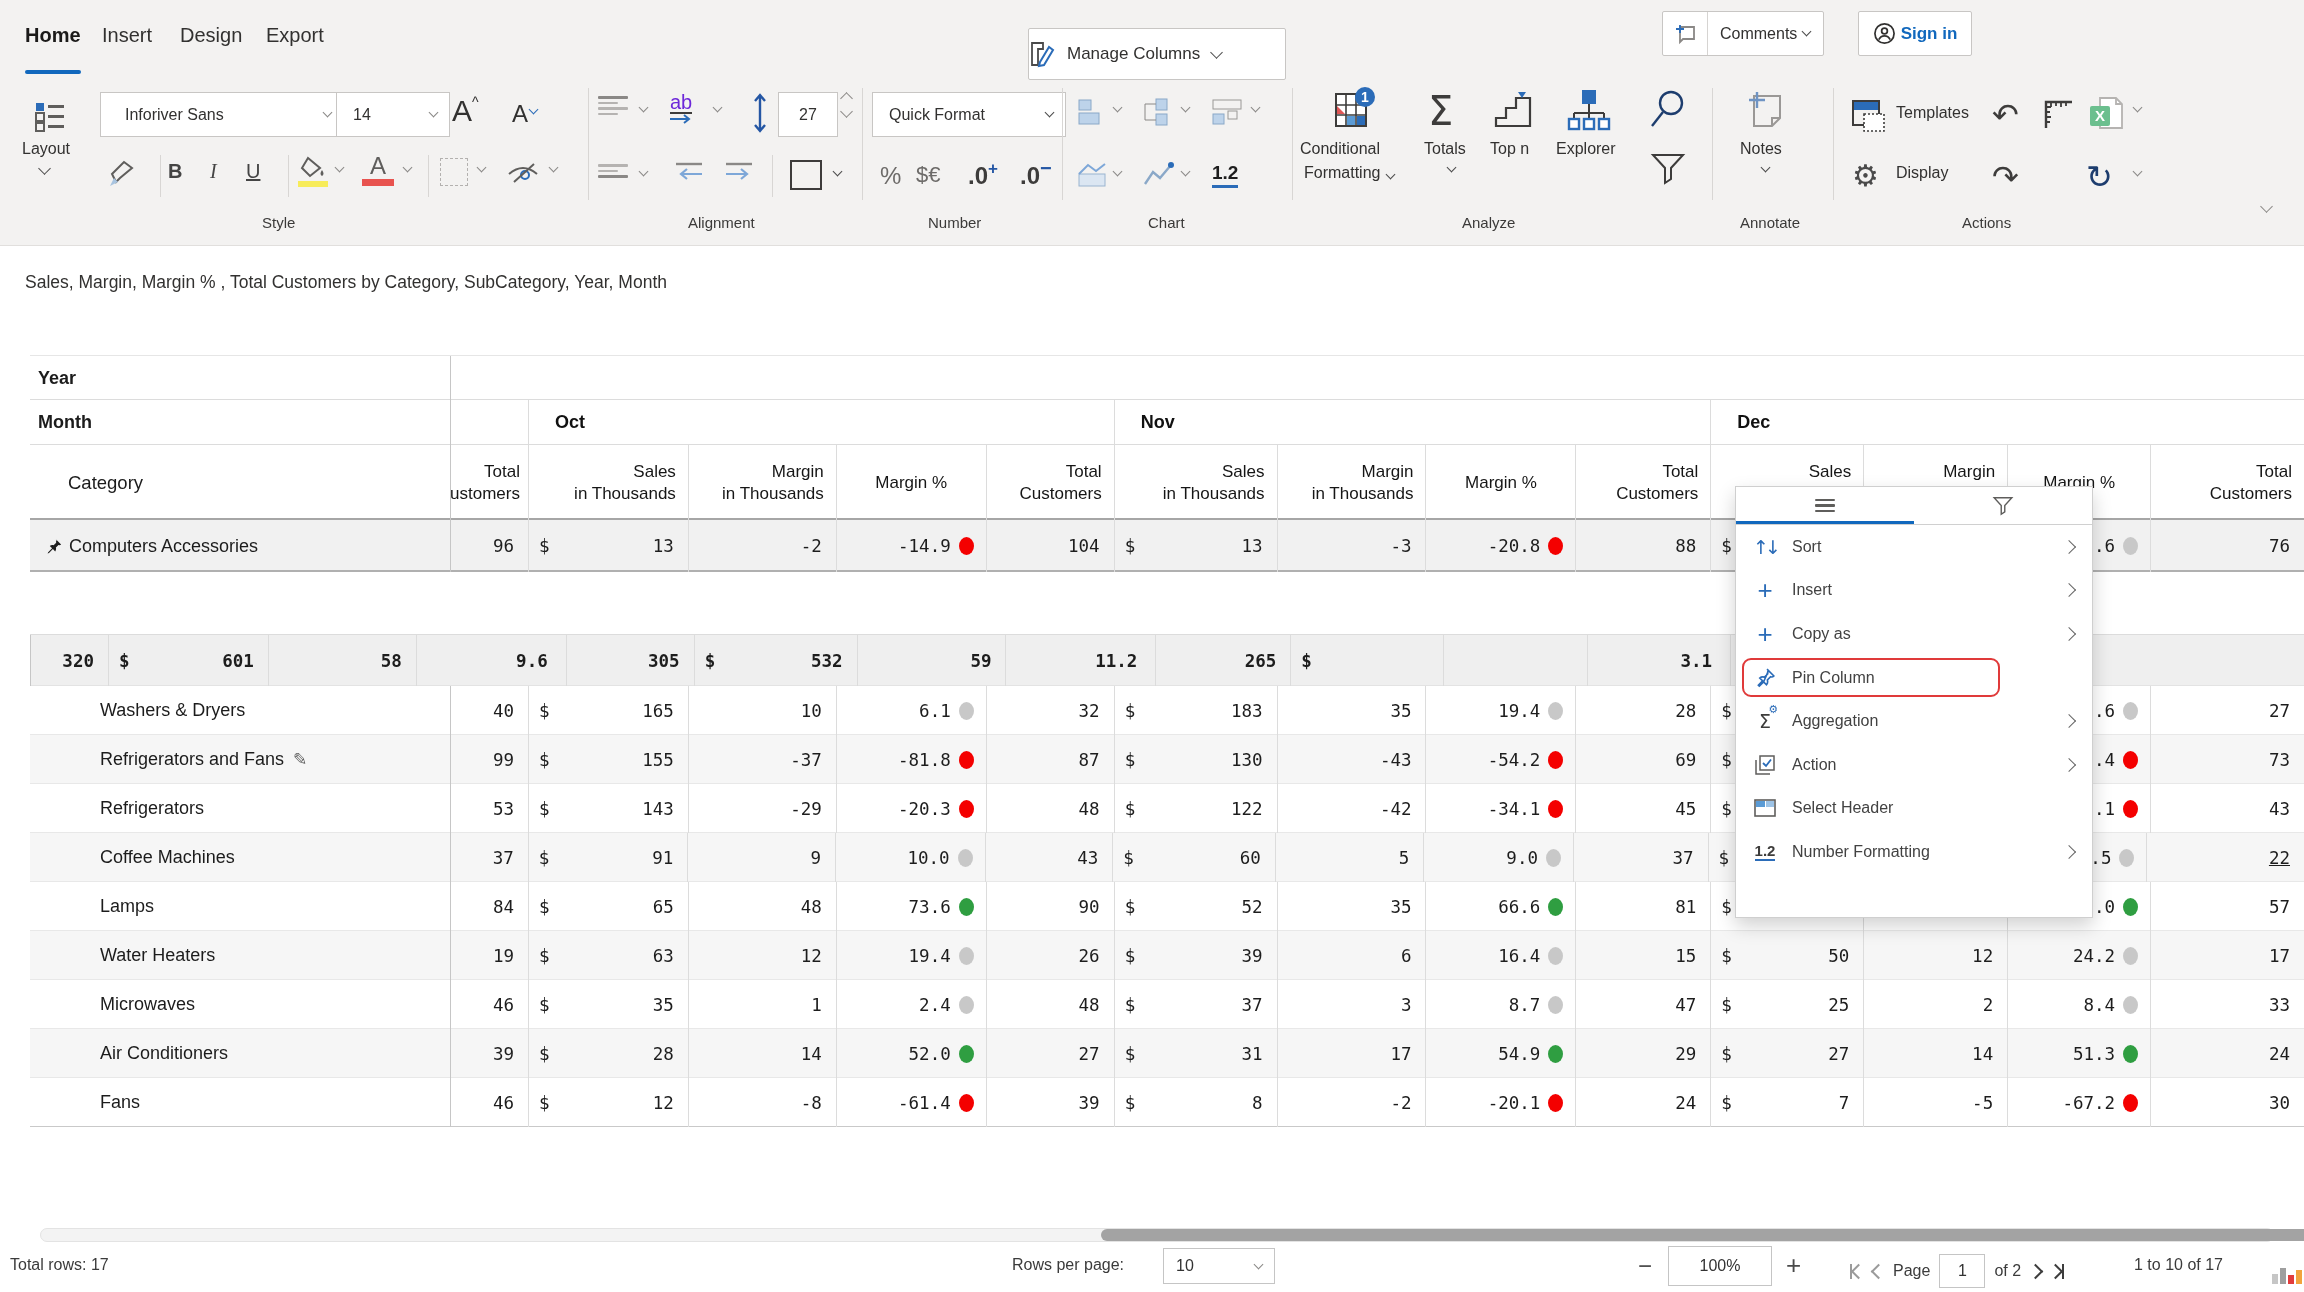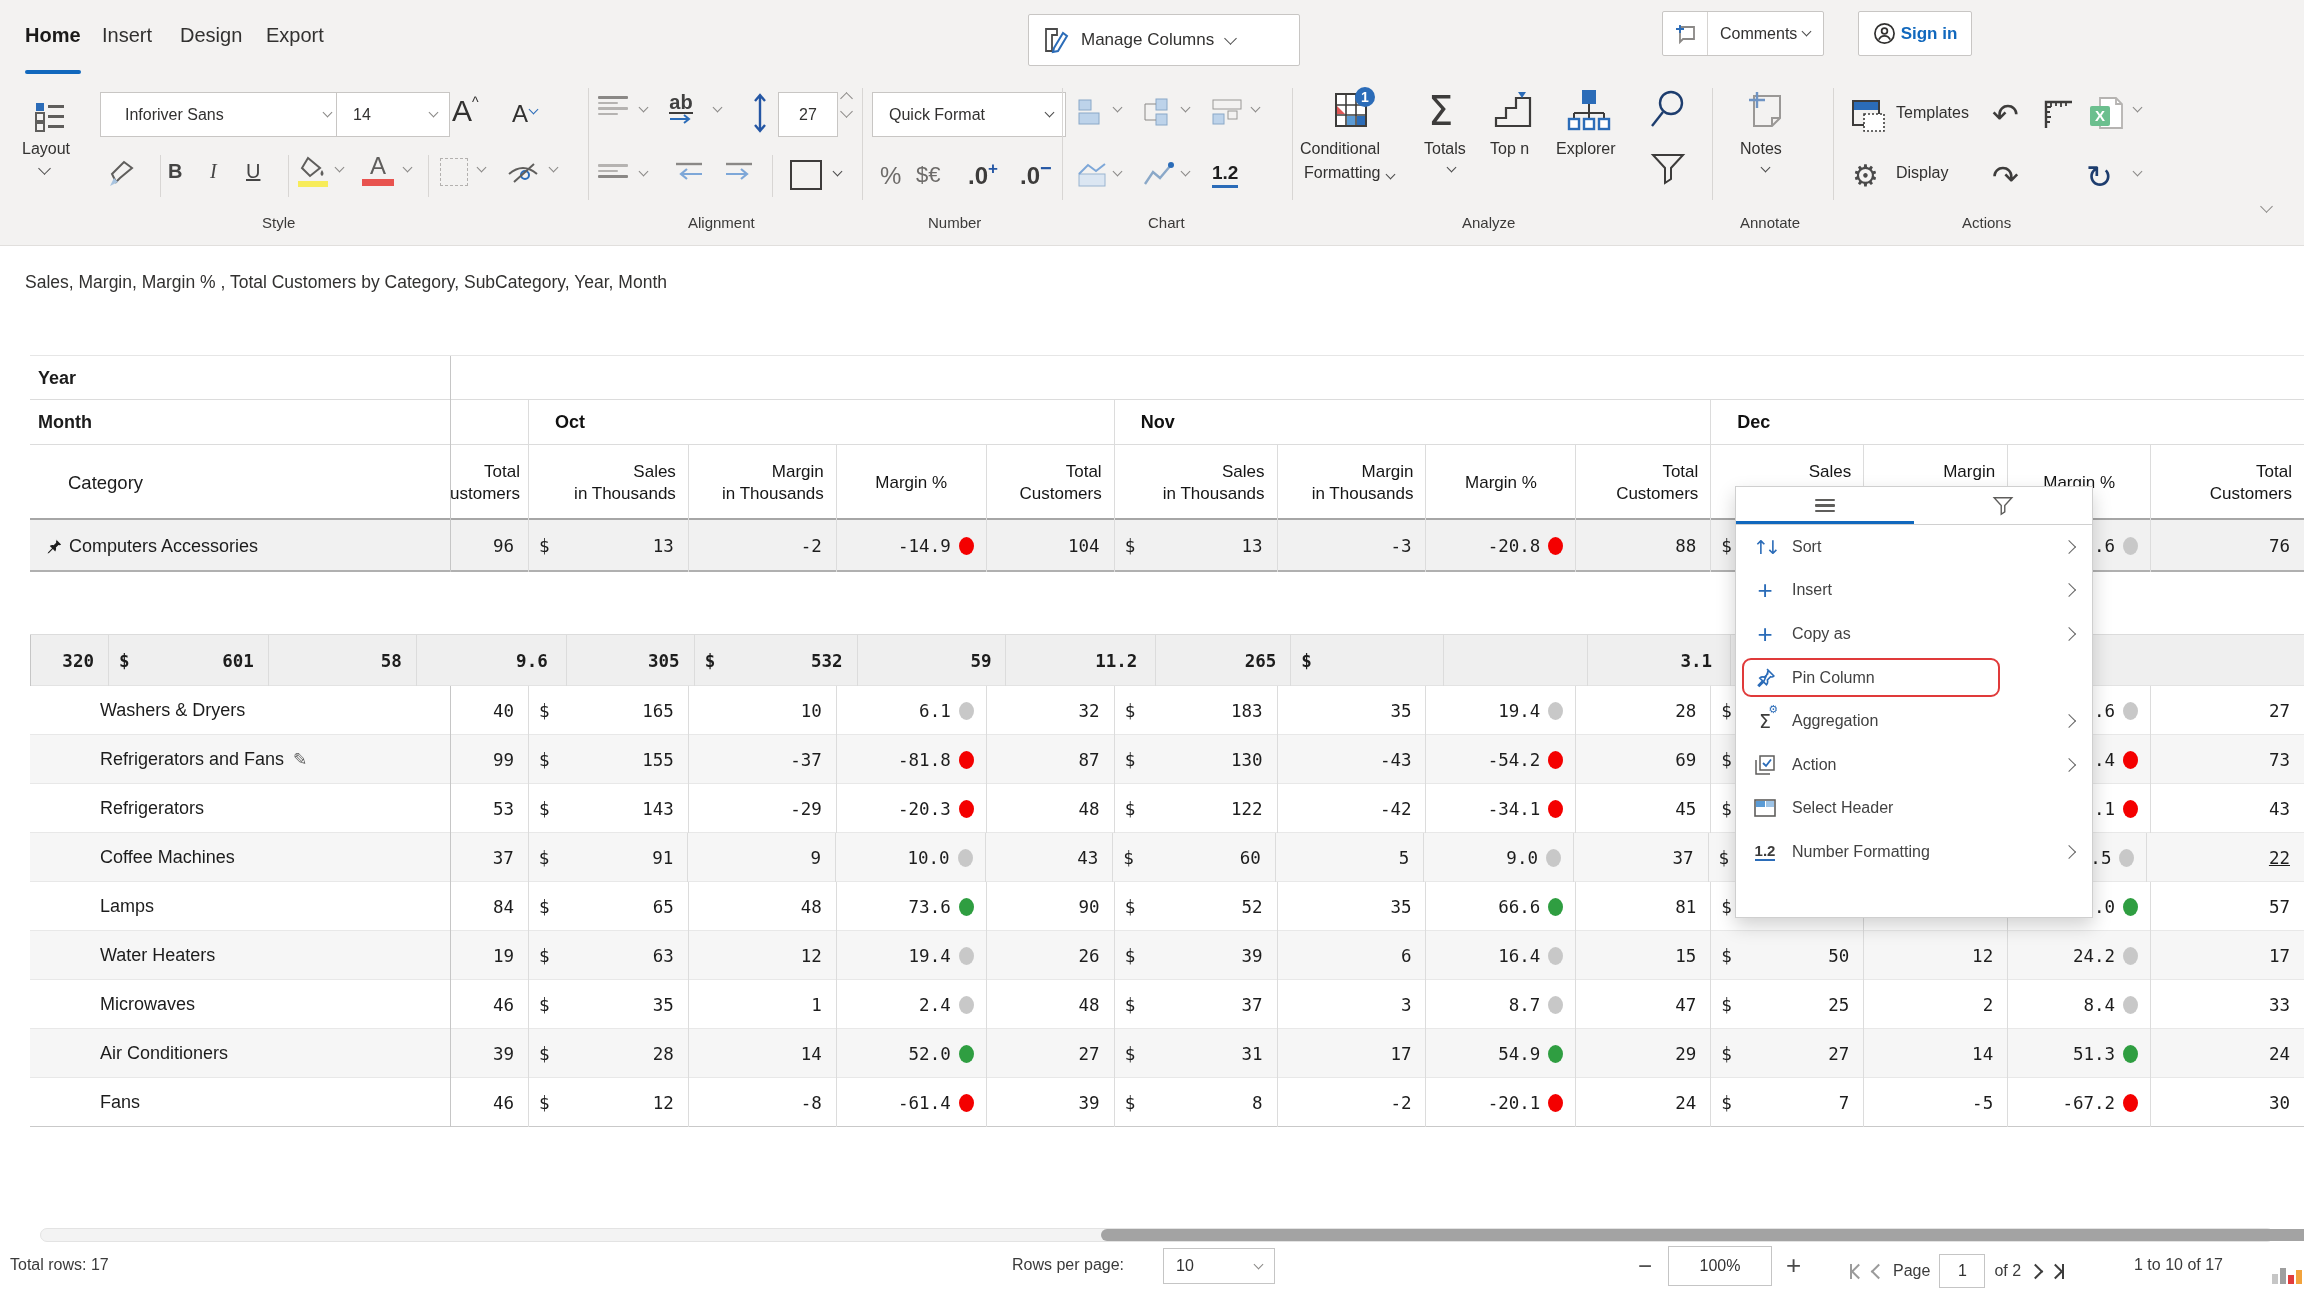--- a/index.html
+++ b/index.html
@@ -79,21 +79,21 @@
 
 <div class="screen">
 
   <div class="ribbon">
     <div class="tab active" style="left:25px;">Home</div>
     <div class="tab" style="left:102px;">Insert</div>
     <div class="tab" style="left:180px;">Design</div>
     <div class="tab" style="left:266px;">Export</div>
     <div class="tab-underline" style="left:25px;width:56px;"></div>
 
-    <div class="btn-white" style="left:1028px;top:14px;width:256px;height:50px;padding-left:14px;">
+    <div class="btn-white" style="left:1028px;top:28px;width:256px;height:50px;">
       <span style="margin-right:12px;">
         <svg width="26" height="28" viewBox="0 0 26 28">
             <path d="M3 3 H14 V9 H9 V25 H3 Z" fill="none" stroke="#4a4a4a" stroke-width="1.8"></path>
             <path d="M11 22 L20 7 L24 10 L15 25 L10 26 Z" fill="none" stroke="#2b6cb8" stroke-width="2"></path>
           </svg>
       </span>
       <span>Manage Columns</span>
       <span class="chev" style="margin-left:12px;"></span>
     </div>
 
@@ -198,21 +198,21 @@
           <i style="width:30px;background:#8a8886;"></i>
           <i style="width:20px;background:#b5b3b1;"></i>
           <i style="width:30px;background:#b5b3b1;"></i>
           <i style="width:20px;background:#b5b3b1;"></i>
         </span>
     </div>
     <div class="ricon" style="left:640px;top:108px;">
         <span class="chev sm gray"></span>
       </div>
     <div class="ricon" style="left:668px;top:92px;flex-direction:column;">
-      <span style="font-size:20px;font-weight:bold;color:#404040;line-height:20px;border-bottom:2px solid #3d3c3b;">ab</span>
+      <span style="font-size:20px;font-weight:normal;color:#6d28d9;line-height:20px;border-bottom:2px solid #3d3c3b;">ab</span>
       <svg width="26" height="10" viewBox="0 0 26 10">
           <path d="M2 5 H20 M16 1 L21 5 L16 9" fill="none" stroke="#2b6cb8" stroke-width="2"></path>
         </svg>
     </div>
     <div class="ricon" style="left:714px;top:108px;">
         <span class="chev sm gray"></span>
       </div>
     <div class="ricon" style="left:752px;top:92px;">
       <svg width="16" height="42" viewBox="0 0 16 42">
           <path d="M8 4 V38 M3 9 L8 3 L13 9 M3 33 L8 39 L13 33" fill="none" stroke="#2456a4" stroke-width="2.4"></path>

